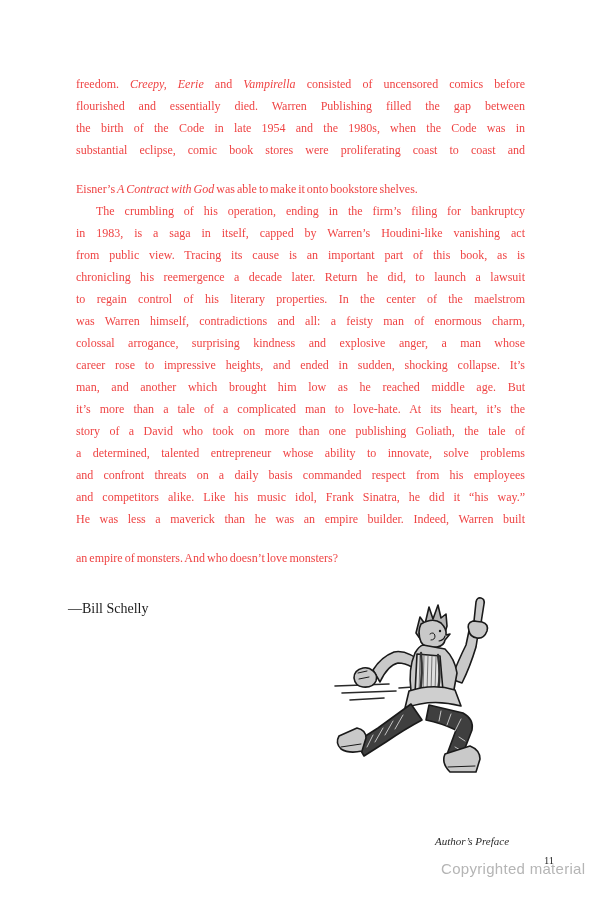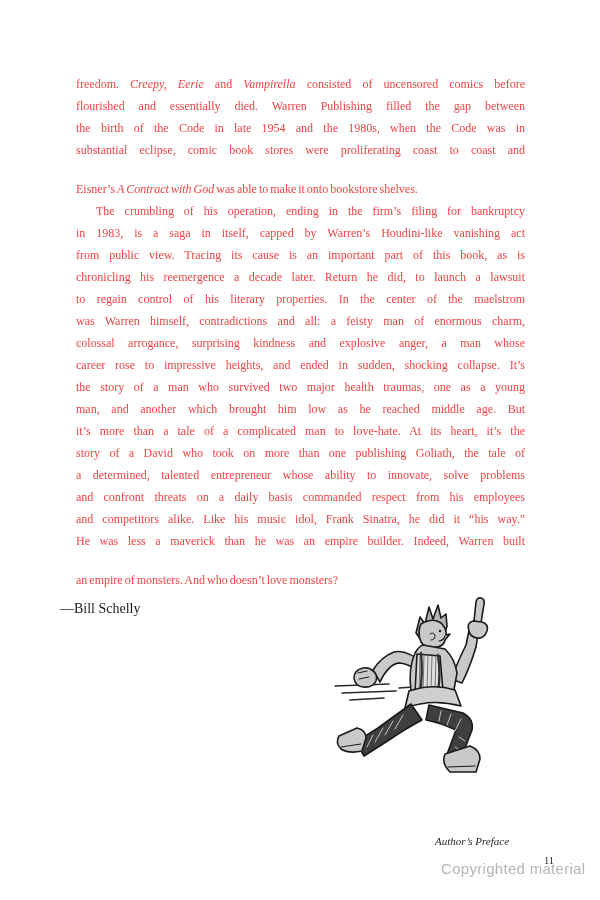--- a/index.html
+++ b/index.html
@@ -26,21 +26,21 @@
     word-spacing: -1px;
     white-space: normal;
     overflow: visible;
   }
   .line.last { text-align-last: left; margin-top: 17px; }
   .line.indent { text-indent: 20px; }
   .line em { font-style: italic; }
 
   .signature {
     position: absolute;
-    left: 60px; top: 598px;
+    left: 68px; top: 598px;
     font-size: 14px; line-height: 22px;
     color: #1c1c1c;
   }
 
   .illus {
     position: absolute;
     left: 333px; top: 593px;
     width: 207px; height: 192px;
   }
 
@@ -78,21 +78,20 @@
       <div class="line"><span>substantial eclipse, comic book stores were proliferating coast to coast and</span></div>
       <div class="line last"><span>Eisner’s </span><em>A Contract with God</em><span> was able to make it onto bookstore shelves.</span></div>
       <div class="line indent"><span>The crumbling of his operation, ending in the firm’s filing for bankruptcy</span></div>
       <div class="line"><span>in 1983, is a saga in itself, capped by Warren’s Houdini-like vanishing act</span></div>
       <div class="line"><span>from public view. Tracing its cause is an important part of this book, as is</span></div>
       <div class="line"><span>chronicling his reemergence a decade later. Return he did, to launch a lawsuit</span></div>
       <div class="line"><span>to regain control of his literary properties. In the center of the maelstrom</span></div>
       <div class="line"><span>was Warren himself, contradictions and all: a feisty man of enormous charm,</span></div>
       <div class="line"><span>colossal arrogance, surprising kindness and explosive anger, a man whose</span></div>
       <div class="line"><span>career rose to impressive heights, and ended in sudden, shocking collapse. It’s</span></div>
-      <div class="line"><span>the story of a man who survived two major health traumas, one as a young</span></div>
       <div class="line"><span>man, and another which brought him low as he reached middle age. But</span></div>
       <div class="line"><span>it’s more than a tale of a complicated man to love-hate. At its heart, it’s the</span></div>
       <div class="line"><span>story of a David who took on more than one publishing Goliath, the tale of</span></div>
       <div class="line"><span>a determined, talented entrepreneur whose ability to innovate, solve problems</span></div>
       <div class="line"><span>and confront threats on a daily basis commanded respect from his employees</span></div>
       <div class="line"><span>and competitors alike. Like his music idol, Frank Sinatra, he did it “his way.”</span></div>
       <div class="line"><span>He was less a maverick than he was an empire builder. Indeed, Warren built</span></div>
       <div class="line last"><span>an empire of monsters. And who doesn’t love monsters?</span></div>
     </div>
 

